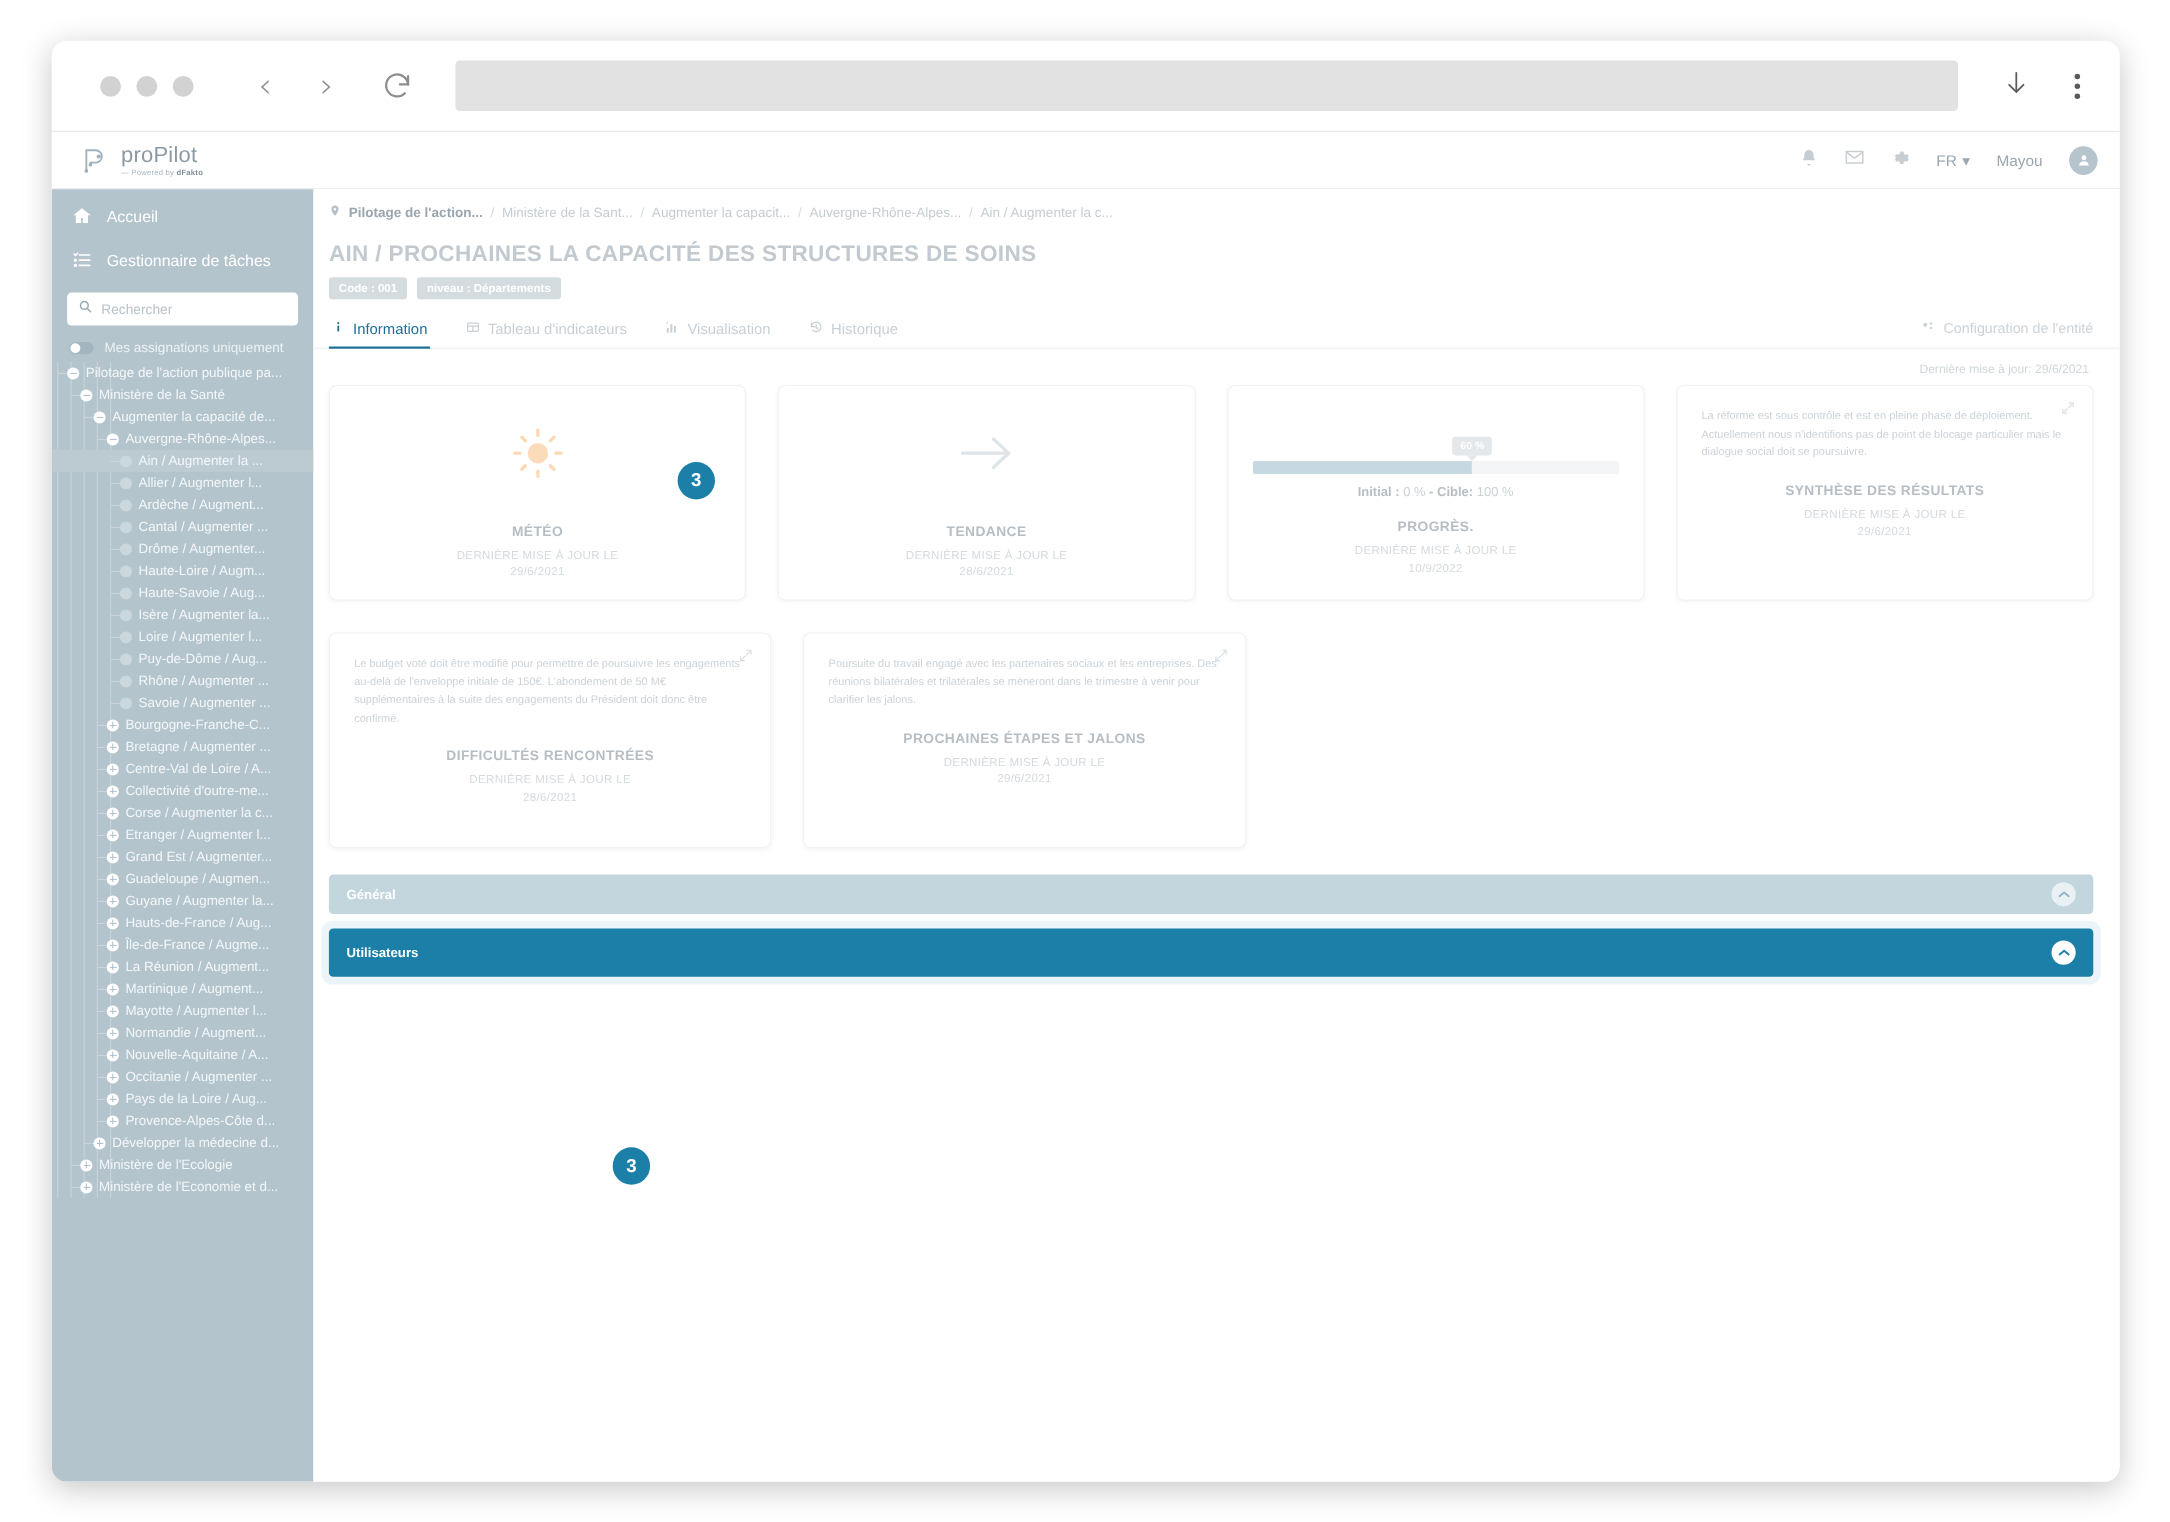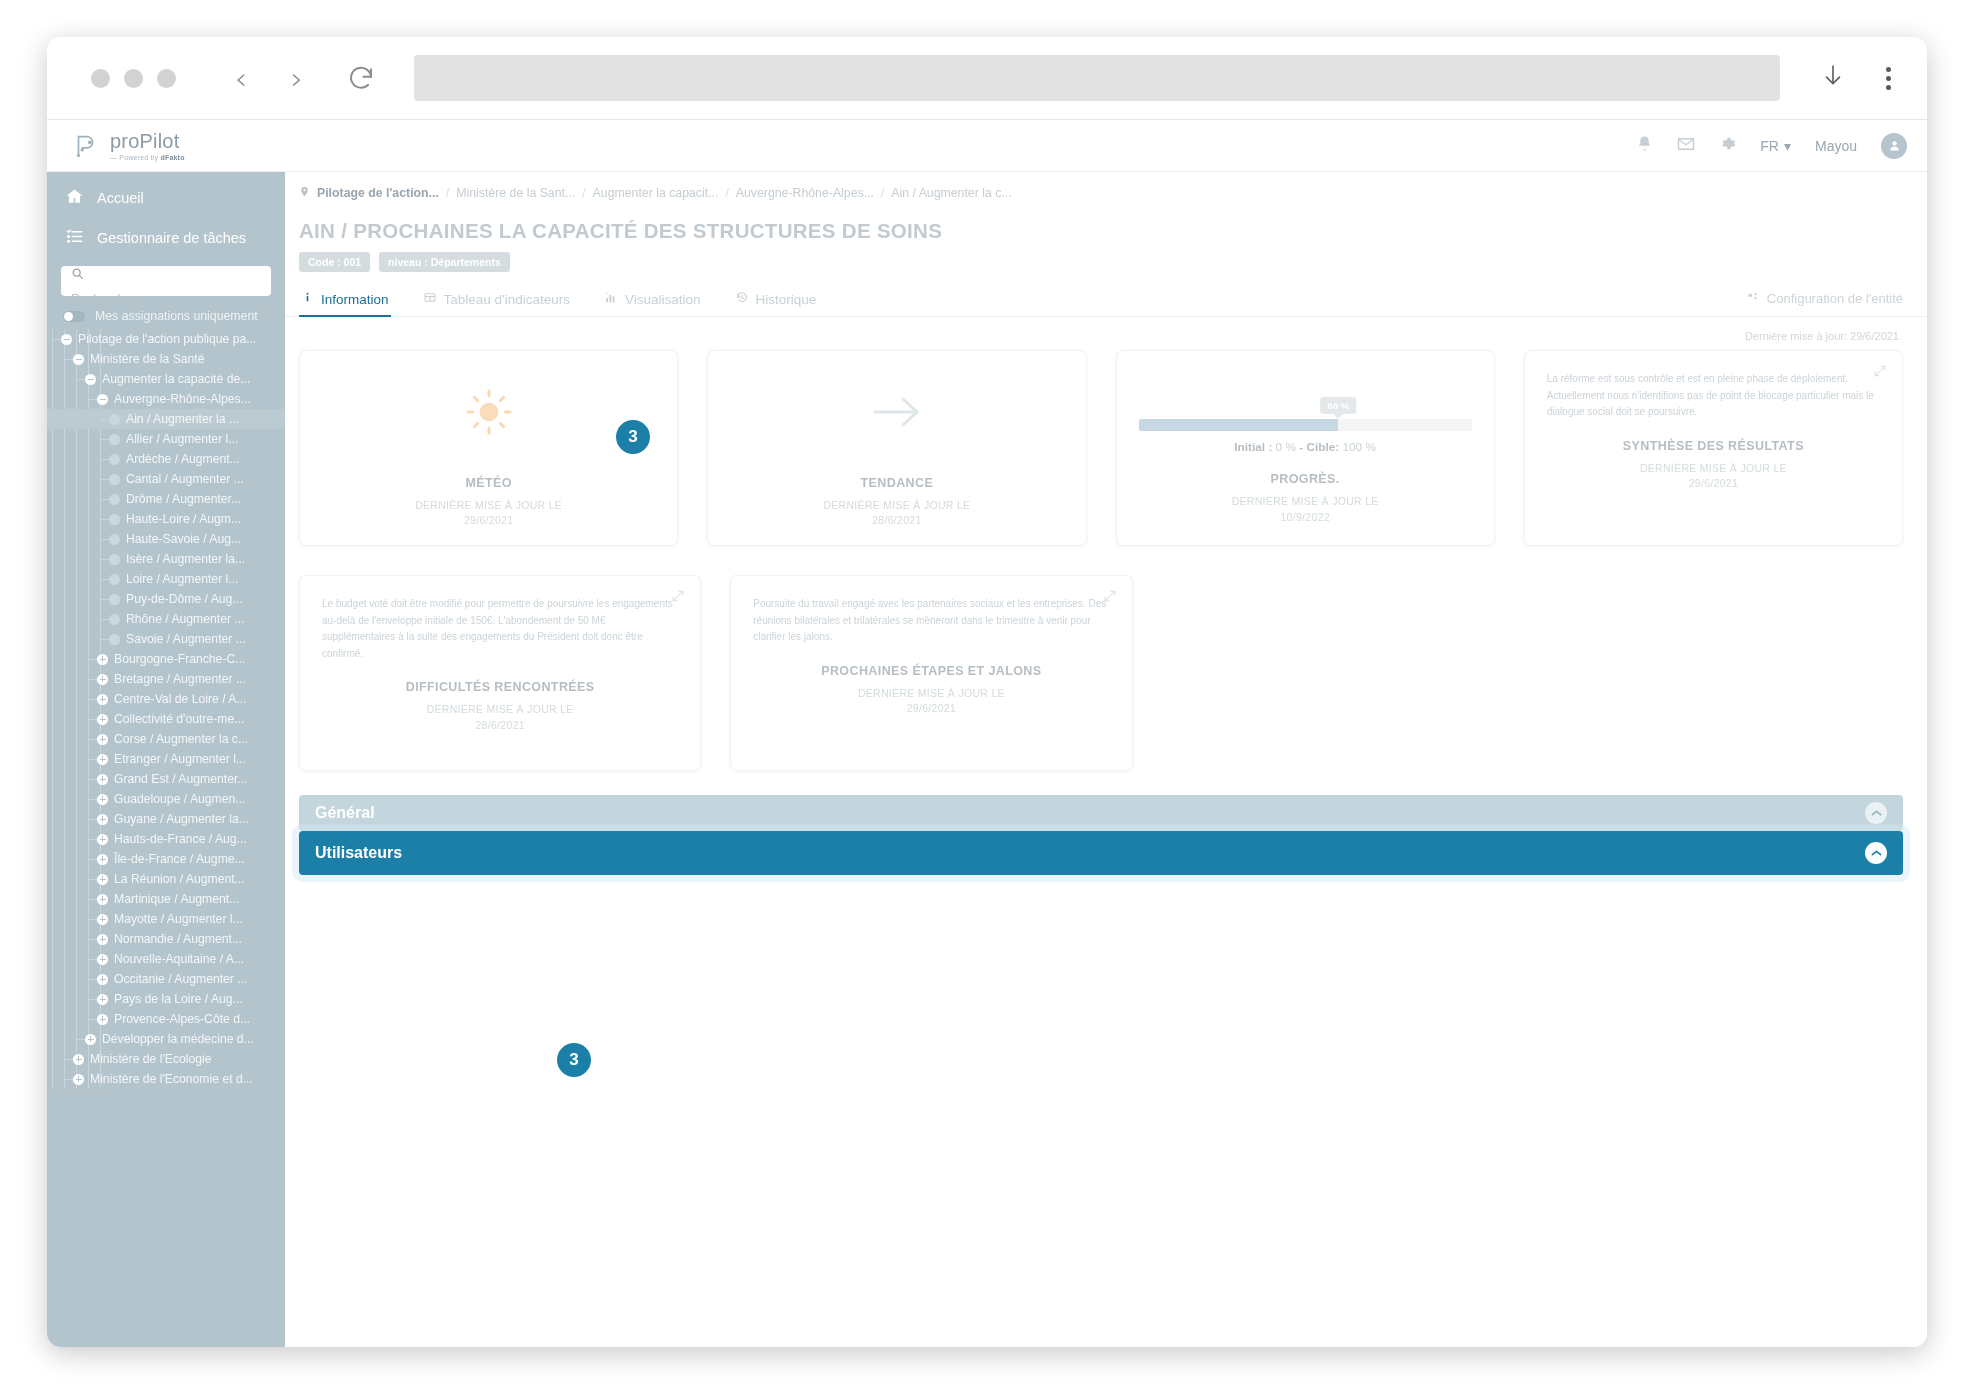--- a/index.html
+++ b/index.html
@@ -91,21 +91,21 @@
   }
   .side-top-item {
     display: flex; align-items: center; gap: 13px;
     height: 40px; padding: 0 18px;
     color: #ffffff; font-size: 14.5px;
   }
   .side-top-item svg { flex: 0 0 auto; }
   .search-wrap { padding: 8px 14px 6px 14px; }
   .search-box {
     height: 30px; background: #ffffff; border-radius: 4px;
-    display: flex; align-items: flex-start; gap: 8px; padding: 0 10px; flex-direction: column;
+    display: flex; align-items: center; gap: 8px; padding: 0 10px;
   }
   .search-box input {
     border: 0; outline: 0; background: transparent;
     font-size: 12.5px; color: #9aa7b0; width: 100%;
     font-family: "Liberation Sans", sans-serif;
   }
   .search-box input::placeholder { color: #b9c3ca; }
   .toggle-row { display: flex; align-items: center; gap: 10px; padding: 7px 16px 6px 16px; }
   .toggle {
     width: 22px; height: 11px; border-radius: 6px; background: #a3b5bf; position: relative;
@@ -238,22 +238,22 @@
   .bar-legend {
     text-align: center; font-size: 11.8px; color: #cad2d7;
     margin-top: 9px;
   }
   .bar-legend b { color: #b6bec4; }
 
   .accordions { margin-top: 24px; }
   .acc {
     height: 36px; border-radius: 4px;
     display: flex; align-items: center; justify-content: space-between;
-    padding: 0 16px; margin-bottom: 0;
-    font-size: 16px; font-weight: bold;
+    padding: 0 16px; margin-bottom: 13px;
+    font-size: 12px; font-weight: bold;
   }
   .acc.light { background: #c3d6de; color: #ffffff; }
   .acc.dark {
     background: #1b7fa8; color: #ffffff; height: 44px;
     box-shadow: 0 0 0 7px rgba(210,232,241,0.45);
   }
   .chev {
     width: 22px; height: 22px; border-radius: 50%;
     background: #ffffff; display: flex; align-items: center; justify-content: center;
   }

